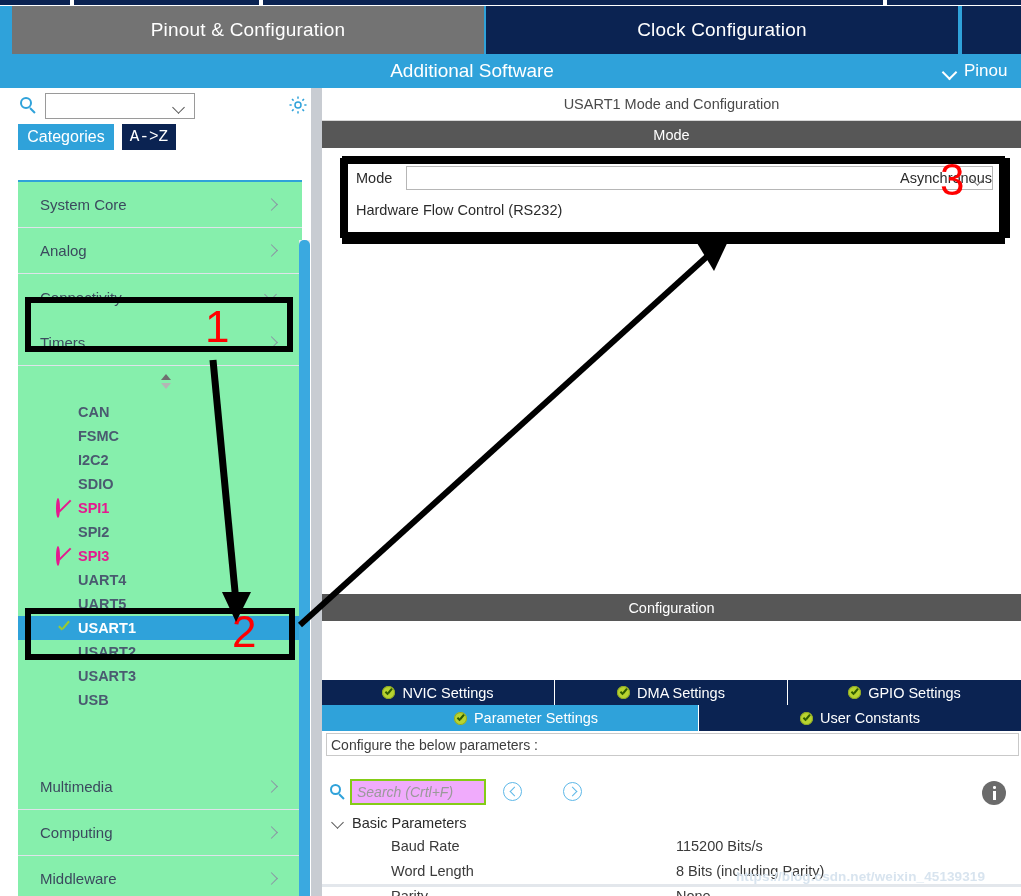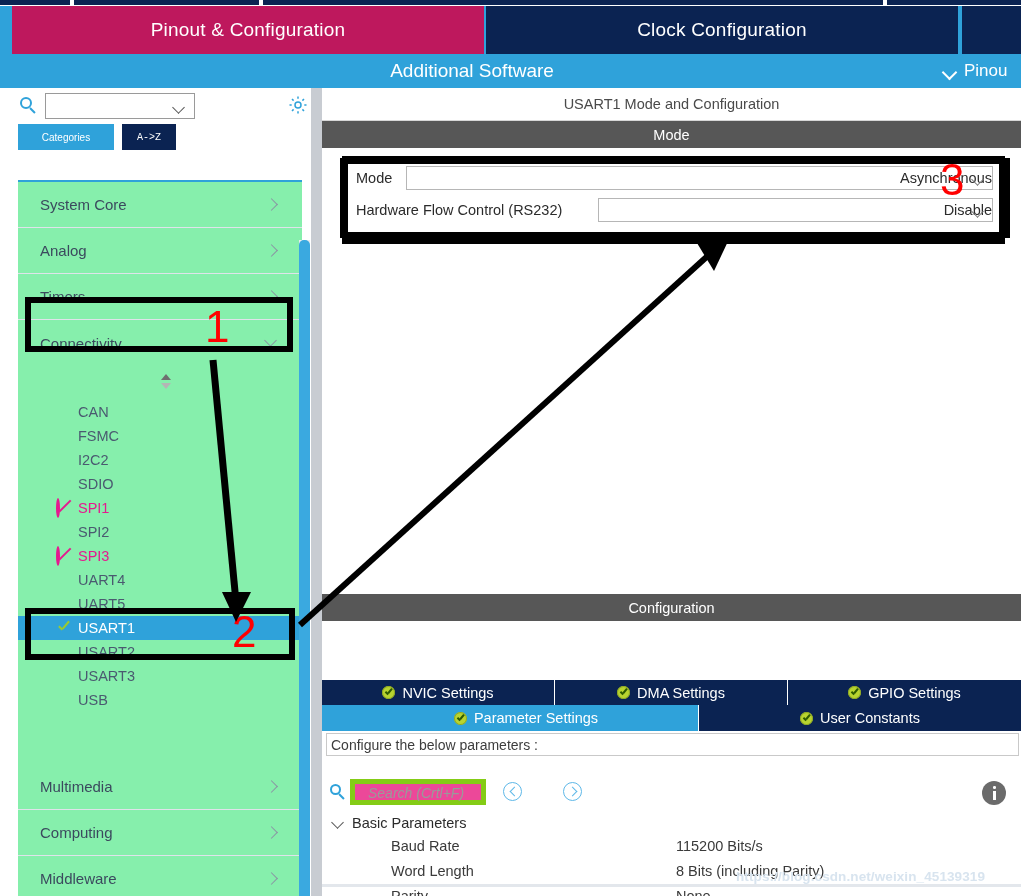--- a/index.html
+++ b/index.html
@@ -21,21 +21,21 @@
   .top-sliver .s4{left:887px;width:134px;}
 
   
   .tabbar{position:absolute;left:0;top:6px;width:1021px;height:48px;background:#2fa2da;}
   .tab{
     position:absolute;top:0;height:48px;
     display:flex;align-items:center;justify-content:center;
     color:#ffffff;font-size:19px;letter-spacing:.2px;
     box-sizing:border-box;
   }
-  .tab.active{background:#be185d;}
+  .tab.active{background:#737373;}
   .tab.inactive{background:#0b2352;}
   .tab-pinout{left:12px;width:472px;}
   .tab-clock{left:486px;width:472px;}
   .tab-third{left:962px;width:59px;background:#0b2352;}
 
   
   .secondbar{position:absolute;left:0;top:54px;width:1021px;height:34px;background:#2fa2da;}
   .secondbar .addsw{
     position:absolute;left:0;top:0;width:944px;height:34px;
     display:flex;align-items:center;justify-content:center;
@@ -83,21 +83,21 @@
   .searchbox .cv::before{
     content:"";position:absolute;left:0;top:0;width:8px;height:8px;
     border-left:1.6px solid #555;border-bottom:1.6px solid #555;transform:rotate(-45deg);
   }
   .gear{position:absolute;left:288px;top:7px;width:20px;height:20px;}
   .gear svg{display:block}
 
   .cattabs{position:absolute;left:0;top:36px;width:320px;height:26px;}
   .cattab{
     position:absolute;top:0;height:26px;display:flex;align-items:center;justify-content:center;
-    font-size:10px;color:#ffffff;box-sizing:border-box;
+    font-size:16px;color:#ffffff;box-sizing:border-box;
   }
   .cattab.sel{left:18px;width:96px;background:#2fa2da;}
   .cattab.unsel{left:122px;width:54px;background:#0b2352;font-family:Liberation Mono, monospace;}
 
   .treebox{
     position:absolute;left:18px;top:62px;width:284px;height:868px;
     background:#86efac;border-top:2px solid #2fa2da;box-sizing:border-box;
     overflow:hidden;
     margin-top:30px;
   }
@@ -116,21 +116,21 @@
   }
   .catrow.noborder{border-bottom:none;}
 
   .spinner{position:absolute;left:140px;top:8px;width:16px;height:18px;}
   .spinner .up,.spinner .dn{position:absolute;left:3px;width:0;height:0;border-left:5px solid transparent;border-right:5px solid transparent;}
   .spinner .up{top:0;border-bottom:6px solid #6f6f6f;}
   .spinner .dn{top:9px;border-top:6px solid #b5b5b5;}
 
   .leaf{
     position:relative;height:24px;display:flex;align-items:center;
-    font-size:14.5px;color:#4a5a70;padding-left:60px;box-sizing:border-box;
+    font-size:14.5px;color:#4a5a70;padding-left:60px;box-sizing:border-box;font-weight:bold;
   }
   .leaf.blocked{color:#e5198f;}
   .leaf.selected{background:#2fa2da;color:#ffffff;}
   .leaf .ico{position:absolute;left:38px;top:4px;width:16px;height:16px;}
   .noicon-circle{
     width:14px;height:14px;border:2px solid #e5198f;border-radius:50%;box-sizing:border-box;position:relative;
   }
   .noicon-circle::after{
     content:"";position:absolute;left:-1px;top:5px;width:16px;height:2px;background:#e5198f;
     transform:rotate(-45deg);
@@ -216,21 +216,21 @@
     border:1px solid #c9c9c9;box-sizing:border-box;background:#ffffff;
     display:flex;align-items:center;padding-left:4px;font-size:14px;color:#3d3d3d;
   }
 
   .searchrow2{position:absolute;left:0;top:688px;width:699px;height:34px;}
   .mag2{position:absolute;left:8px;top:8px;width:16px;height:16px;}
   .mag2 .ring{position:absolute;left:0;top:0;width:11px;height:11px;border:2px solid #2fa2da;border-radius:50%;box-sizing:border-box;}
   .mag2 .handle{position:absolute;left:9px;top:9px;width:7px;height:2px;background:#2fa2da;transform:rotate(45deg);transform-origin:left center;}
   .pinput{
     position:absolute;left:28px;top:3px;width:136px;height:26px;
-    border:5px solid #84cc16;background:#ec4899;box-sizing:border-box;padding-left:8px;
+    border:2px solid #84cc16;background:#f0abfc;box-sizing:border-box;
   }
   .pinput input{
     width:100%;height:100%;border:0;outline:0;background:transparent;padding-left:5px;box-sizing:border-box;
     font-family:"Liberation Sans",sans-serif;font-size:14px;font-style:italic;color:#333;
   }
   .pinput input::placeholder{color:#9a9a9a;font-style:italic;}
   .circbtn{
     position:absolute;top:6px;width:19px;height:19px;border:1.6px solid #5eb8e8;border-radius:50%;
     box-sizing:border-box;
   }
@@ -346,27 +346,27 @@
       <div class="catrow">
         <span class="lbl">System Core</span>
         <span class="arrow"></span>
       </div>
 
       <div class="catrow">
         <span class="lbl">Analog</span>
         <span class="arrow"></span>
       </div>
 
+      <div class="catrow open noborder">
+        <span class="lbl">Connectivity</span>
+        <span class="arrow"></span>
+      </div>
+
       <div class="catrow">
         <span class="lbl">Timers</span>
-        <span class="arrow"></span>
-      </div>
-
-      <div class="catrow open noborder">
-        <span class="lbl">Connectivity</span>
         <span class="arrow"></span>
       </div>
 
       <div style="position:relative;height:34px;">
         <div class="spinner">
           <div class="up"></div>
             <div class="dn"></div>
         </div>
       </div>
 
@@ -447,24 +447,20 @@
     <div class="modebox">
       <div class="moderow row-mode">
         <span class="lab">Mode</span>
         <div class="combo">
           <span class="val">Asynchronous</span>
           <span class="cv2"></span>
         </div>
       </div>
       <div class="moderow row-hfc">
         <span class="lab">Hardware Flow Control (RS232)</span>
-        <div class="combo">
-          <span class="val">Disable</span>
-          <span class="cv2"></span>
-        </div>
       </div>
     </div>
 
     <div class="bandbar config">
       <span>Configuration</span>
     </div>
 
 
     <div class="tabrow1">
       <div class="ctab" style="left:0;width:233px;">

